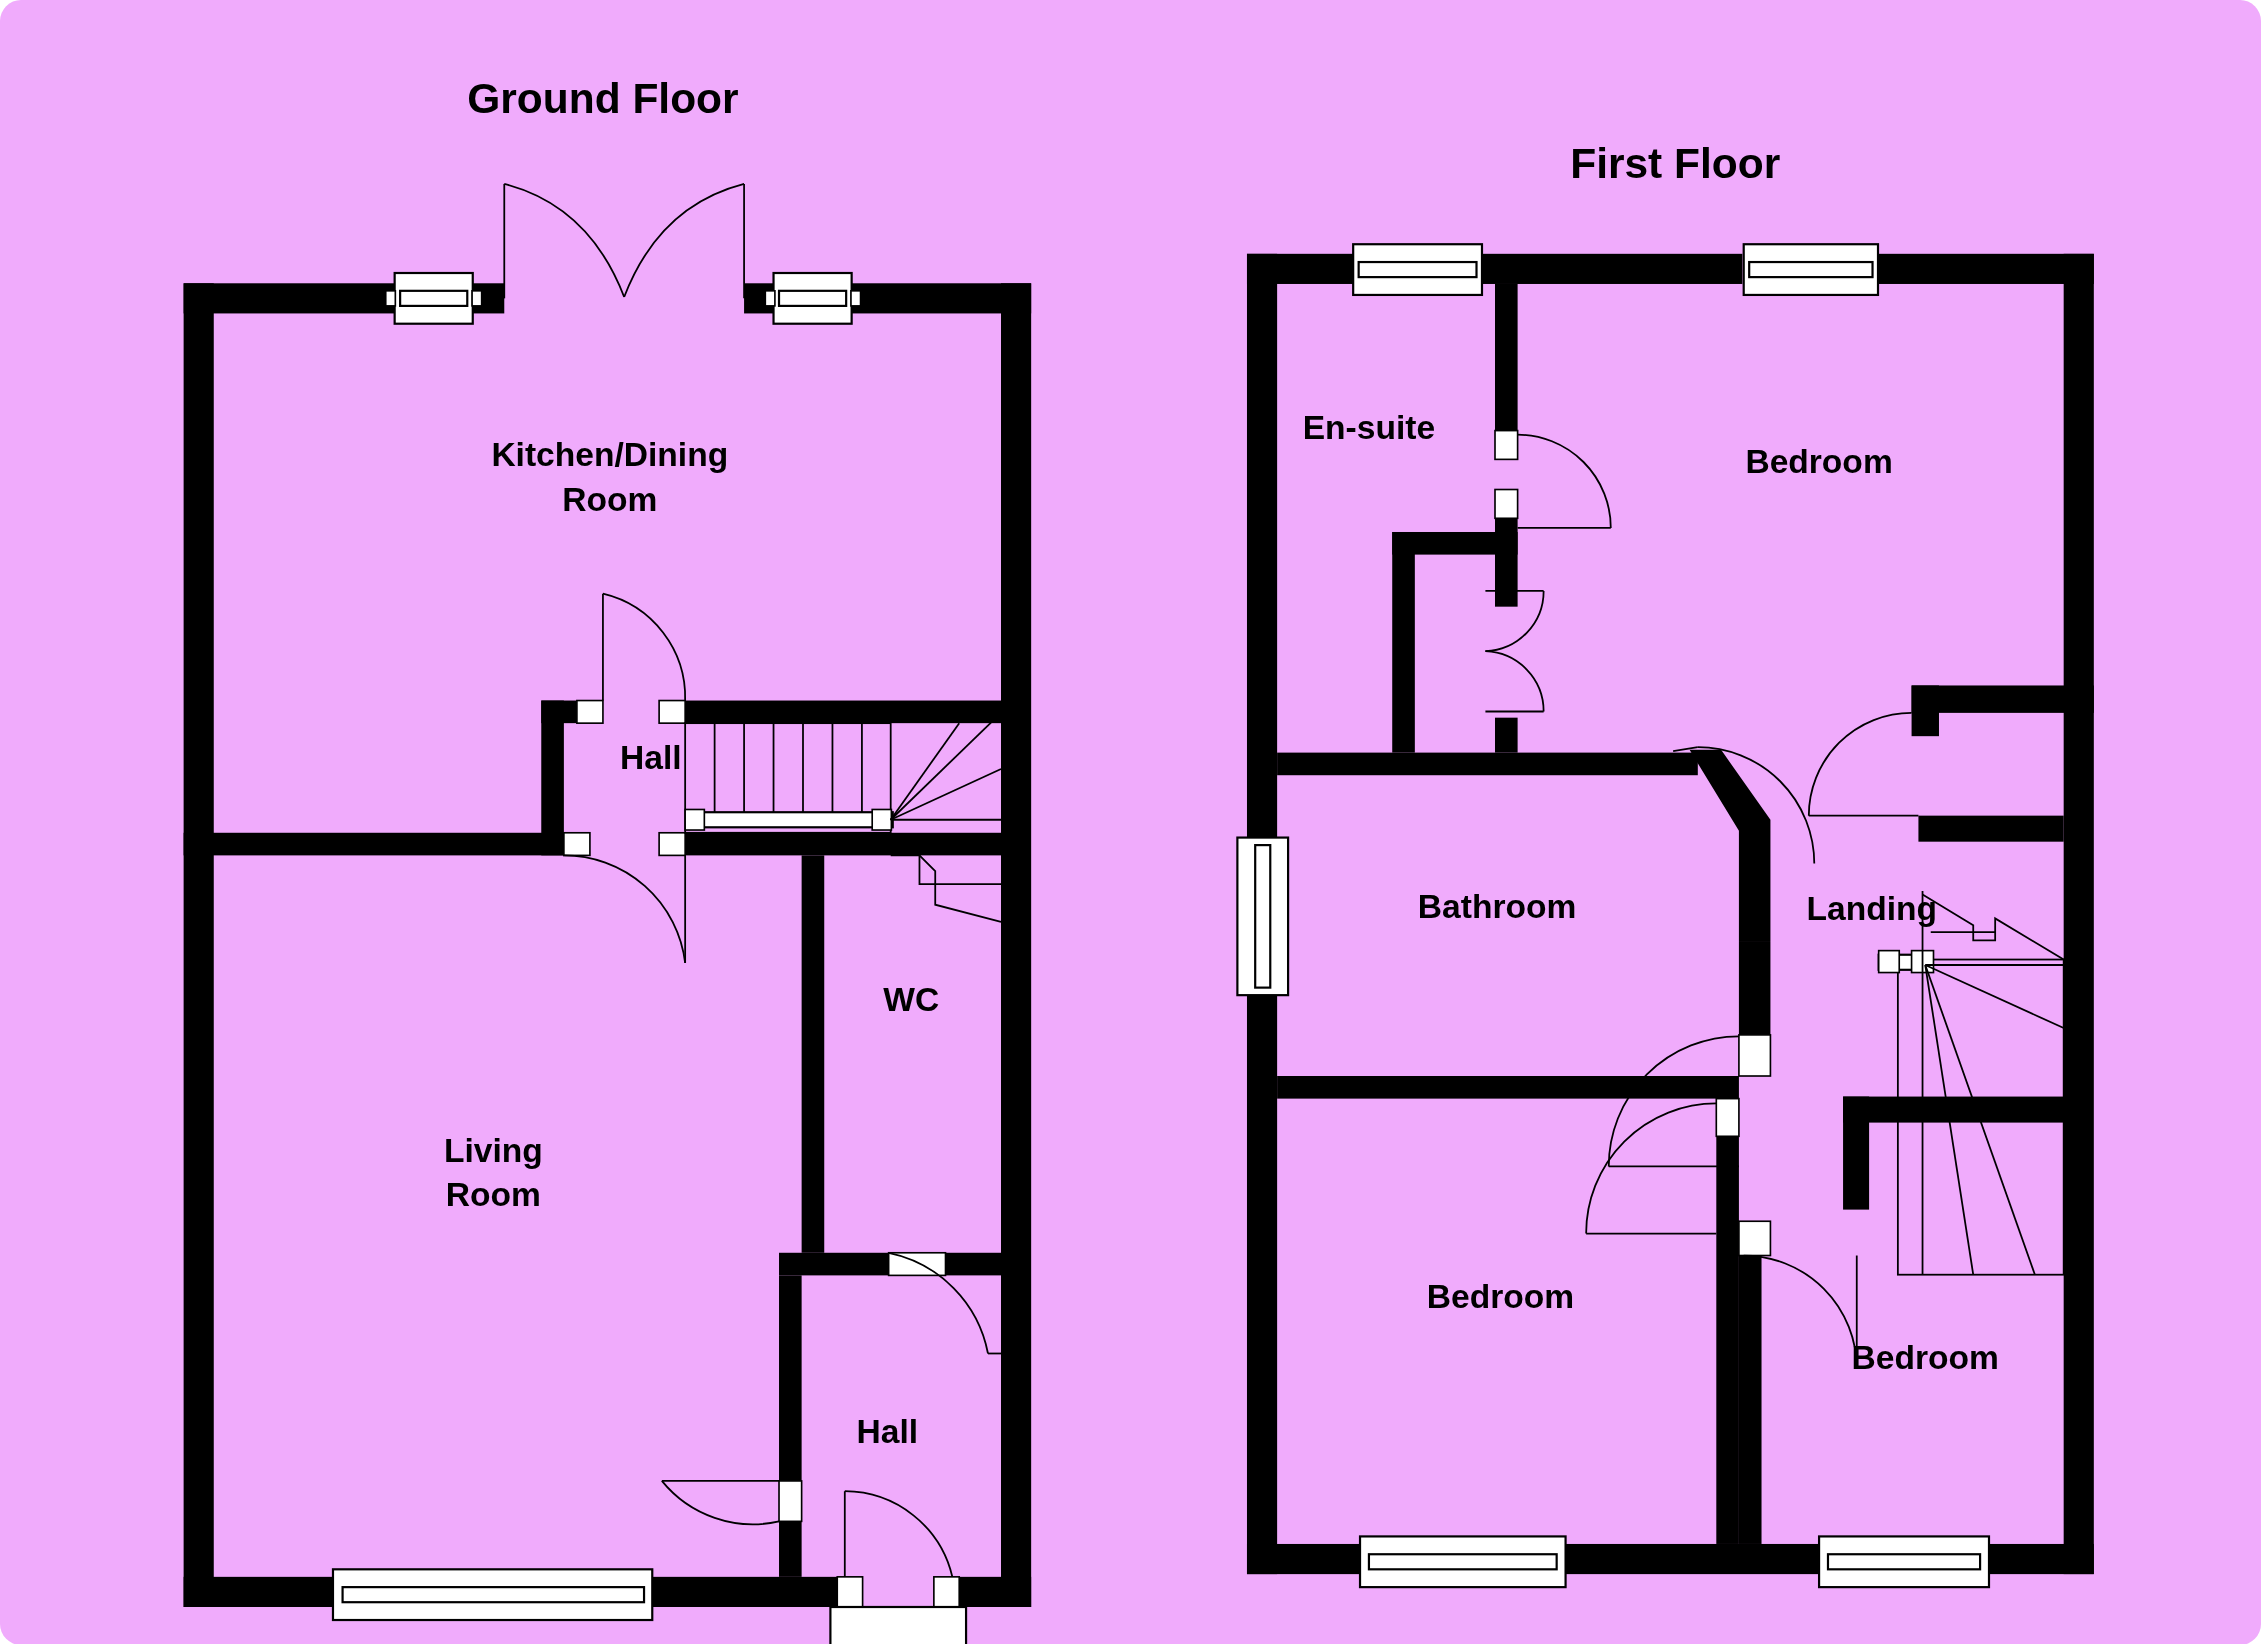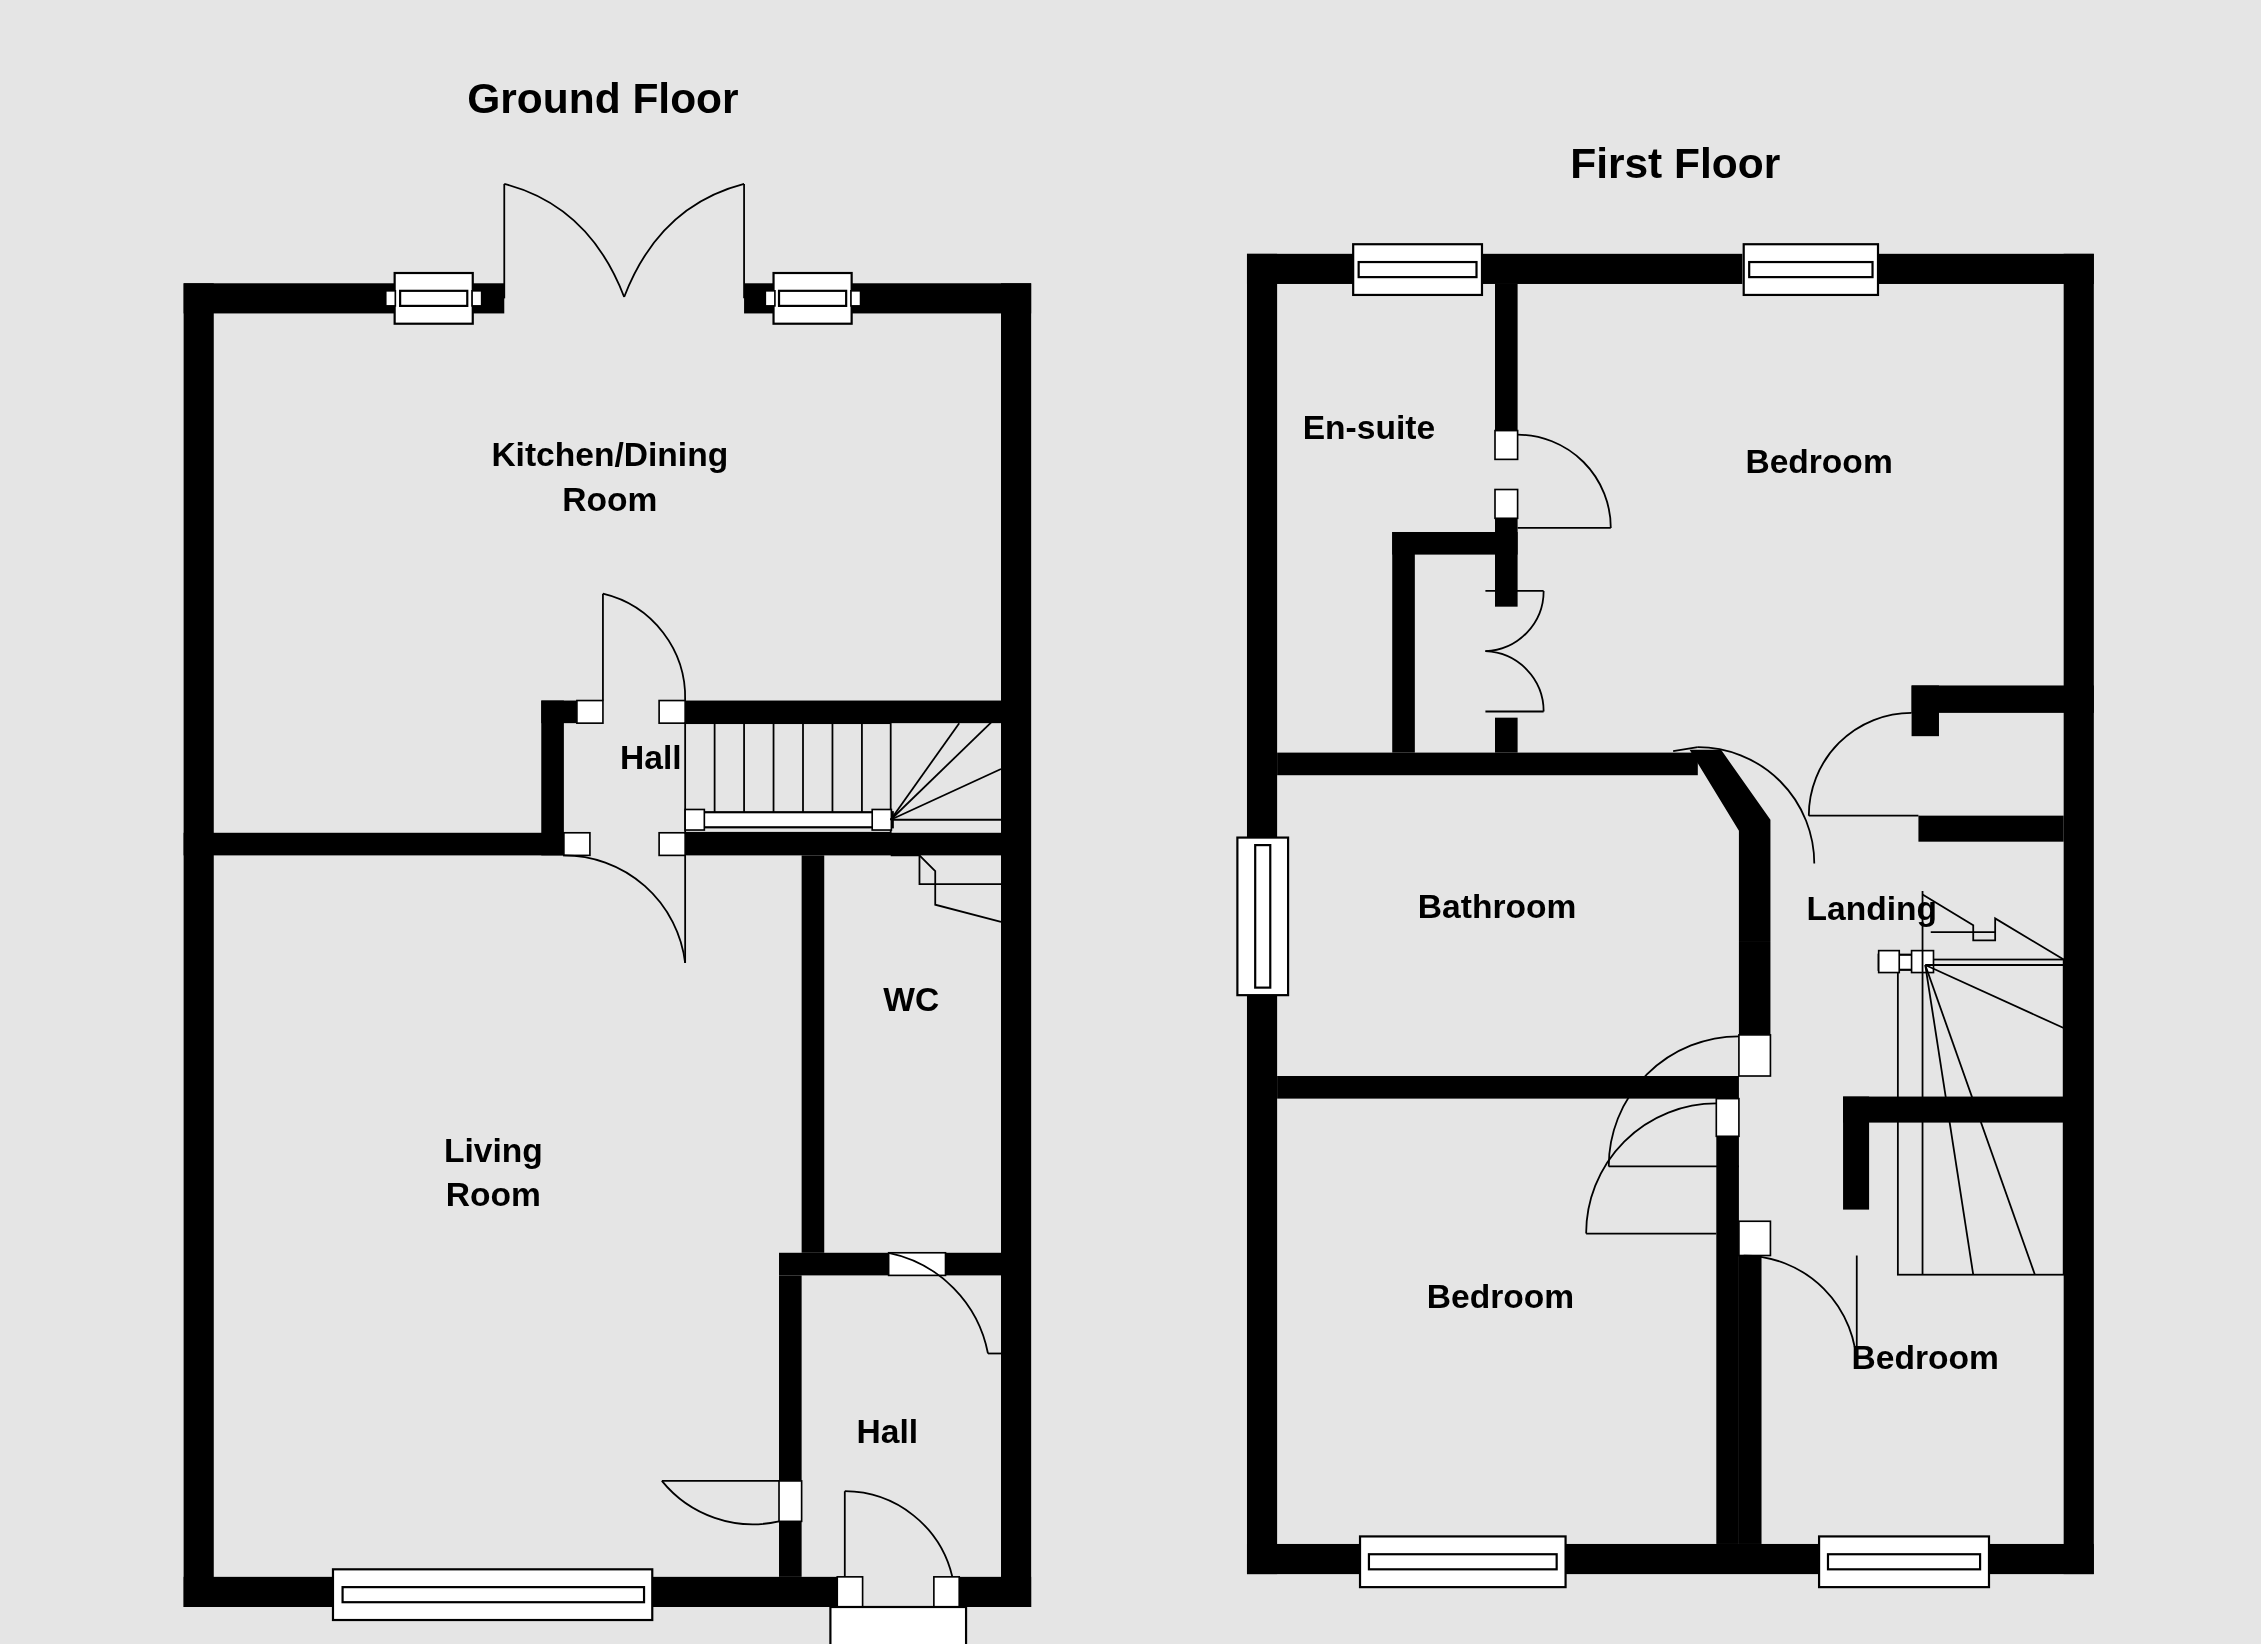--- a/index.html
+++ b/index.html
@@ -8,21 +8,22 @@
     background: #ffffff;
     width: 2261px;
     height: 1645px;
     overflow: hidden;
     font-family: "Liberation Sans", sans-serif;
   }
   #plan-root {
     position: relative;
     width: 2261px;
     height: 1645px;
-    background: #e5e5e5;
+    background: #f0abfc;
+    border-radius: 21px;
   }
   svg.floorplan {
     position: absolute;
     top: 0;
     left: 0;
     width: 2261px;
     height: 1645px;
   }
   .wall { fill: #000000; }
   .thin2 { fill: none; stroke: #000000; stroke-width: 2.6; }

